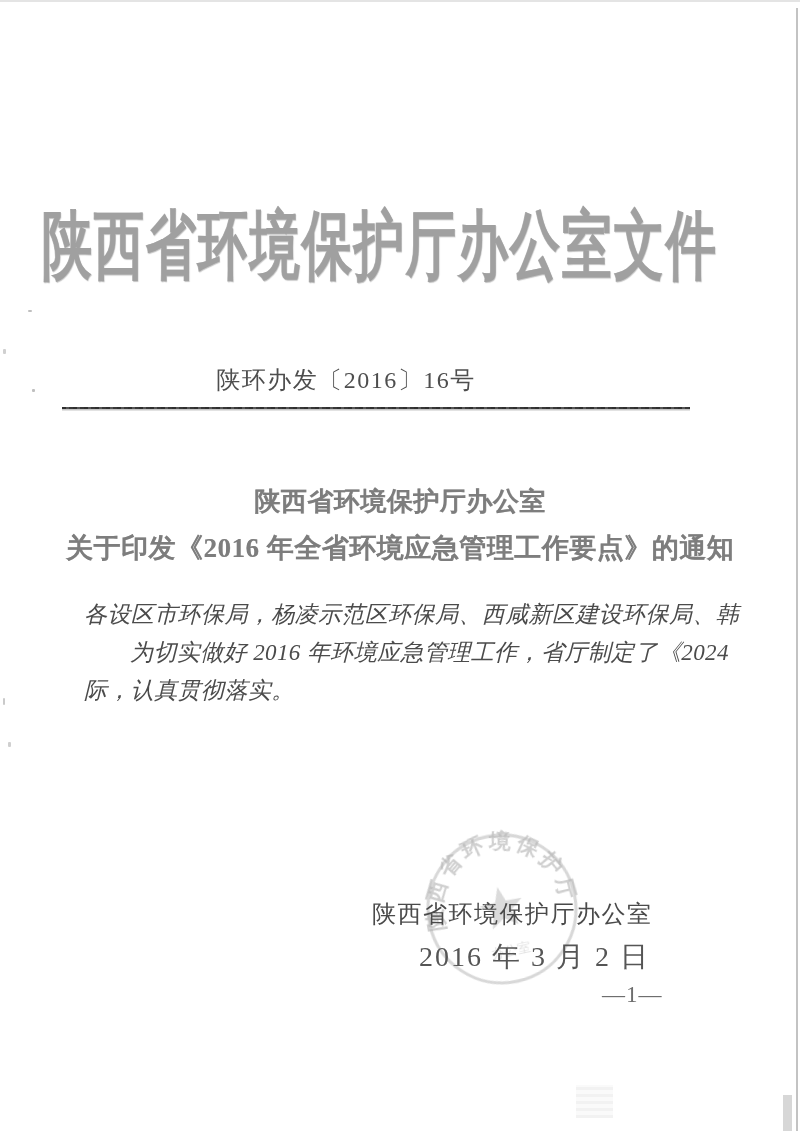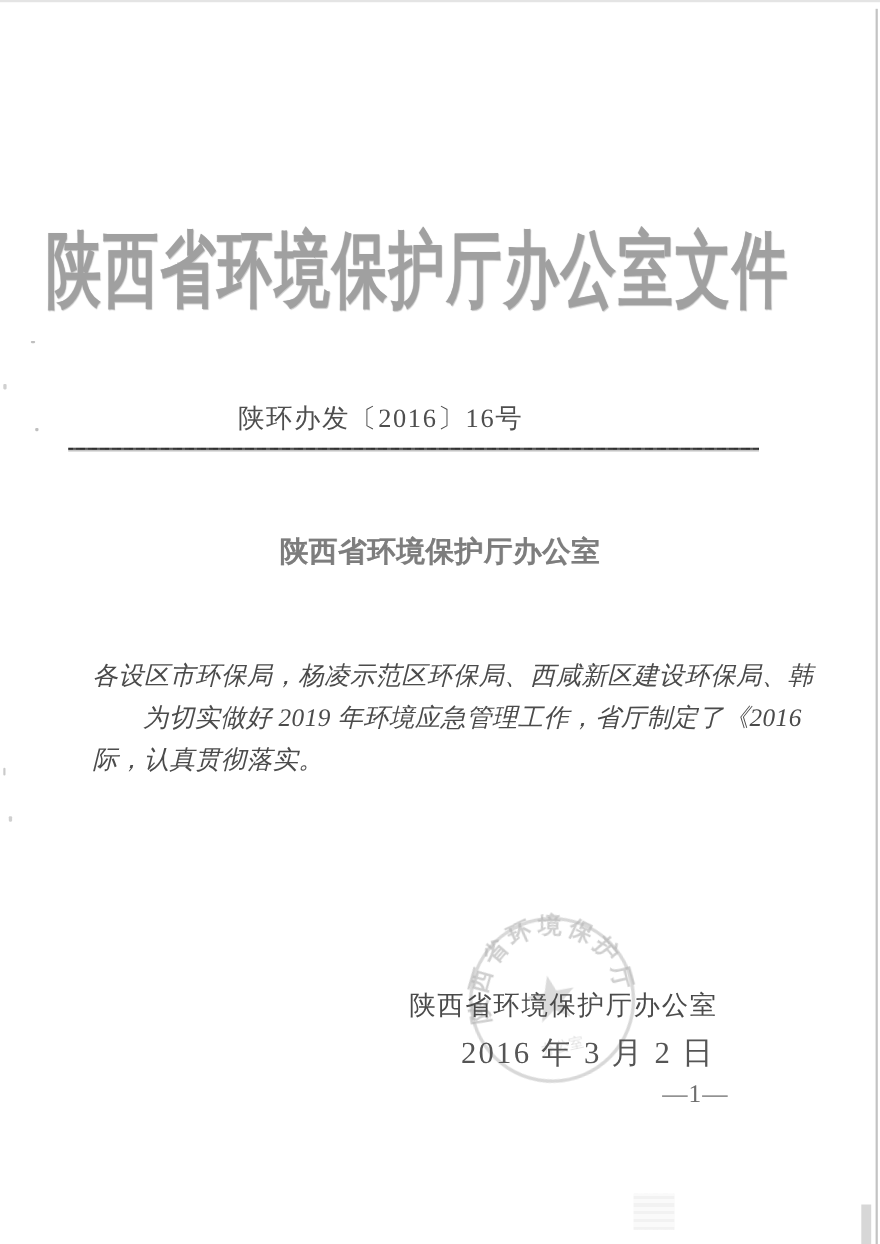--- a/index.html
+++ b/index.html
@@ -96,25 +96,26 @@
   <div class="header">
     <span class="header-inner">陕西省环境保护厅办公室文件</span>
   </div>
 
   <div class="doc-number">陕环办发〔2016〕16号</div>
 
   <div class="rule"></div>
 
   <div class="title">
     <div class="title-l1">陕西省环境保护厅办公室</div>
+    <div class="title-l2">关于印发《2016 年全省环境应急管理工作要点》的通知</div>
   </div>
 
   <div class="body-block">
     <div class="body-line">各设区市环保局，杨凌示范区环保局、西咸新区建设环保局、韩</div>
-    <div class="body-line indent">为切实做好 2019 年环境应急管理工作，省厅制定了《2016</div>
+    <div class="body-line indent">为切实做好 2016 年环境应急管理工作，省厅制定了《2024</div>
     <div class="body-line">际，认真贯彻落实。</div>
   </div>
 
   <div class="seal">
     <svg width="156" height="156" viewBox="0 0 152 152">
       <defs>
         <path id="sealArc" d="M 20 90 A 58 58 0 1 1 132 90" fill="none"></path>
       </defs>
       <circle cx="76" cy="76" r="72" fill="none" stroke="rgba(125,125,125,0.55)" stroke-width="3"></circle>
       <text font-size="21" font-weight="bold" fill="rgba(120,120,120,0.65)" letter-spacing="4" font-family="Liberation Serif, DejaVu Serif, serif">

